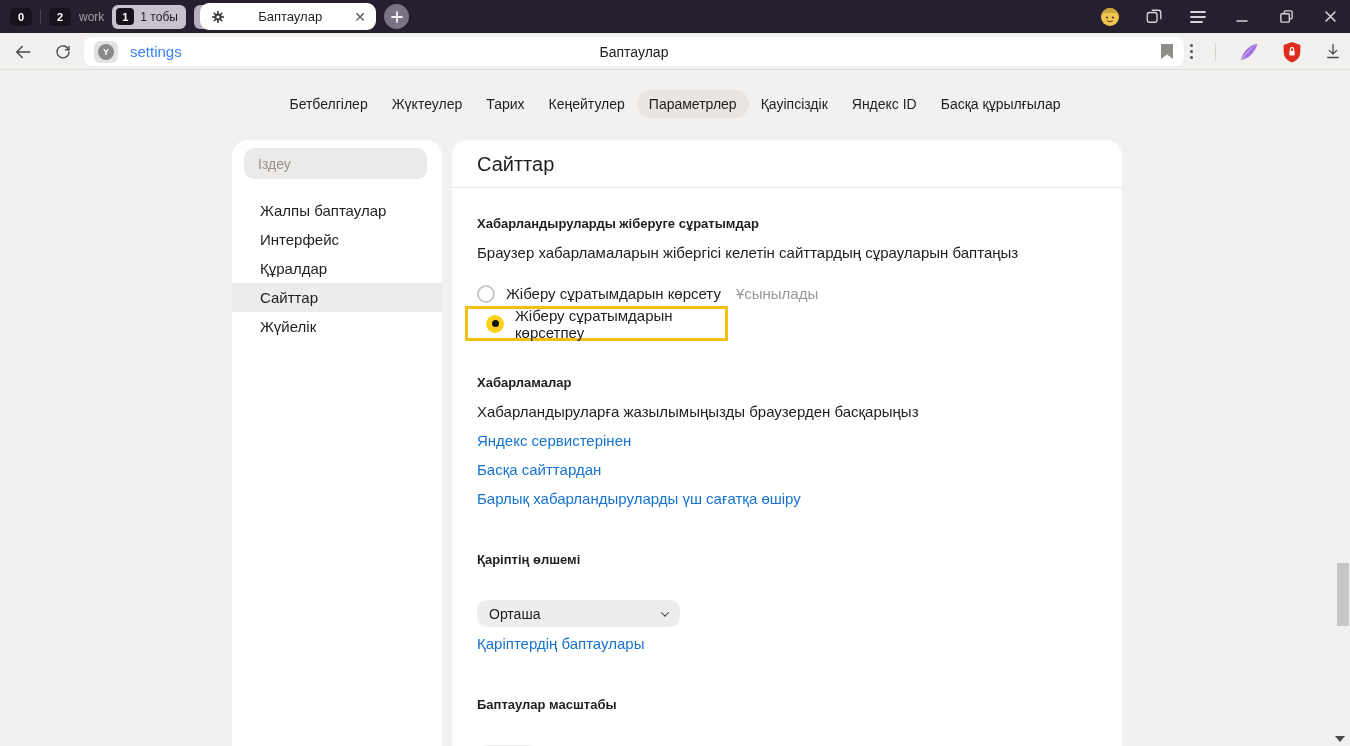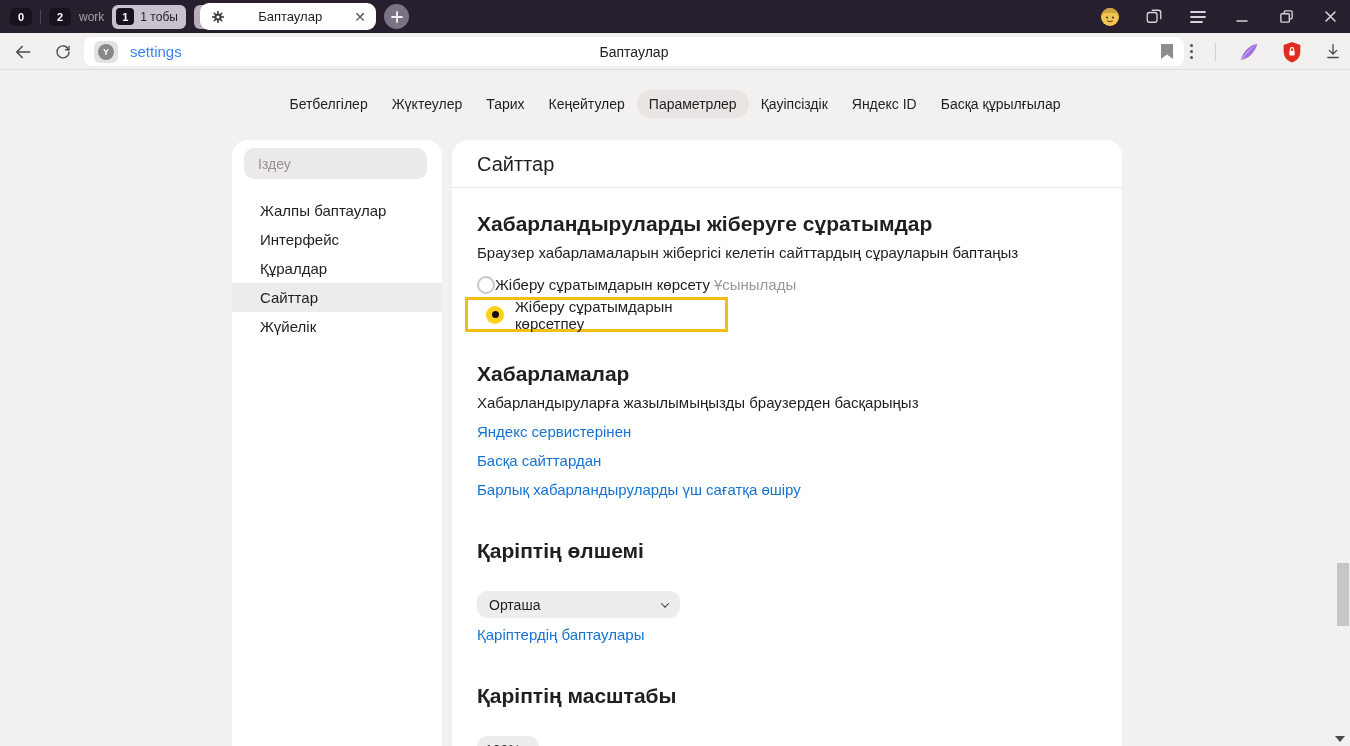--- a/index.html
+++ b/index.html
@@ -59,23 +59,23 @@
                       font-size:14px; color:#1f1f1f; padding:0 14px; font-family:inherit; }
   .search-box input::placeholder { color:#96938f; }
   .side-list { position:absolute; top:56px; left:0; width:100%; }
   .side-item { height:29px; display:flex; align-items:center; padding-left:28px; font-size:15px; color:#1f1f1f; }
   .side-item.selected { background:#ececea; }
 
   .main-card { position:absolute; left:452px; top:70px; width:670px; height:640px; background:#fff; border-radius:16px; }
   .card-header { height:48px; padding:13px 0 0 25px; border-bottom:1px solid #eae8e6; }
   .page-title { font-size:20px; font-weight:400; color:#1f1f1f; }
   .card-body { padding:0 25px; }
-  .sec-heading { margin-top:27px; font-size:21px; font-weight:700; color:#1f1f1f; line-height:18px; }
+  .sec-heading { margin-top:27px; font-size:13px; font-weight:700; color:#1f1f1f; line-height:18px; }
   .sec-desc { margin-top:11px; font-size:15px; color:#1f1f1f; line-height:18px; }
-  .radio-row { margin-top:13px; display:flex; align-items:center; height:19px; }
+  .radio-row { margin-top:22px; display:flex; align-items:center; gap:11px; height:19px; }
   .radio { width:18px; height:18px; border-radius:50%; background:#fff; border:2px solid #c9c8c6; flex:none; }
   .radio.checked { background:#ffd11a; border:none; position:relative; }
   .radio.checked::after { content:""; position:absolute; left:5.5px; top:5.5px; width:7px; height:7px; border-radius:50%; background:#111; }
   .radio-label { font-size:15px; color:#1f1f1f; }
   .radio-note { font-size:15px; color:#9b9894; margin-left:4px; }
   .highlight-box { margin-top:3px; margin-left:-12px; width:263px; height:35px; border:3px solid #f2c012;
                    display:flex; align-items:center; gap:11px; padding-left:18px; }
   .links-list .link { margin-top:11px; height:18px; }
   .link { display:block; font-size:15px; color:#1673d0; text-decoration:none; line-height:18px; width:max-content; }
   .gap-lg { margin-top:33px; }
@@ -286,21 +286,21 @@
           <a class="link" href="#">Барлық хабарландыруларды үш сағатқа өшіру</a>
         </div>
 
         <div class="sec-heading gap-xl">Қаріптің өлшемі</div>
         <div class="select-box w-lg">
           <span class="select-value">Орташа</span>
           <span class="select-chev"></span>
         </div>
         <a class="link link-after-select" href="#">Қаріптердің баптаулары</a>
 
-        <div class="sec-heading gap-xl">Қаріптің масштабы</div>
+        <div class="sec-heading gap-xl">Баптаулар масштабы</div>
         <div class="select-box w-sm">
           <span class="select-value">100%</span>
           <span class="select-chev"></span>
         </div>
         <a class="link link-after-select" href="#">Сайттың баптаулары</a>
       </div>
     </div>
 
     <div class="scroll-thumb" style="top:493px"></div>
     <div class="scroll-down-arrow"></div>

